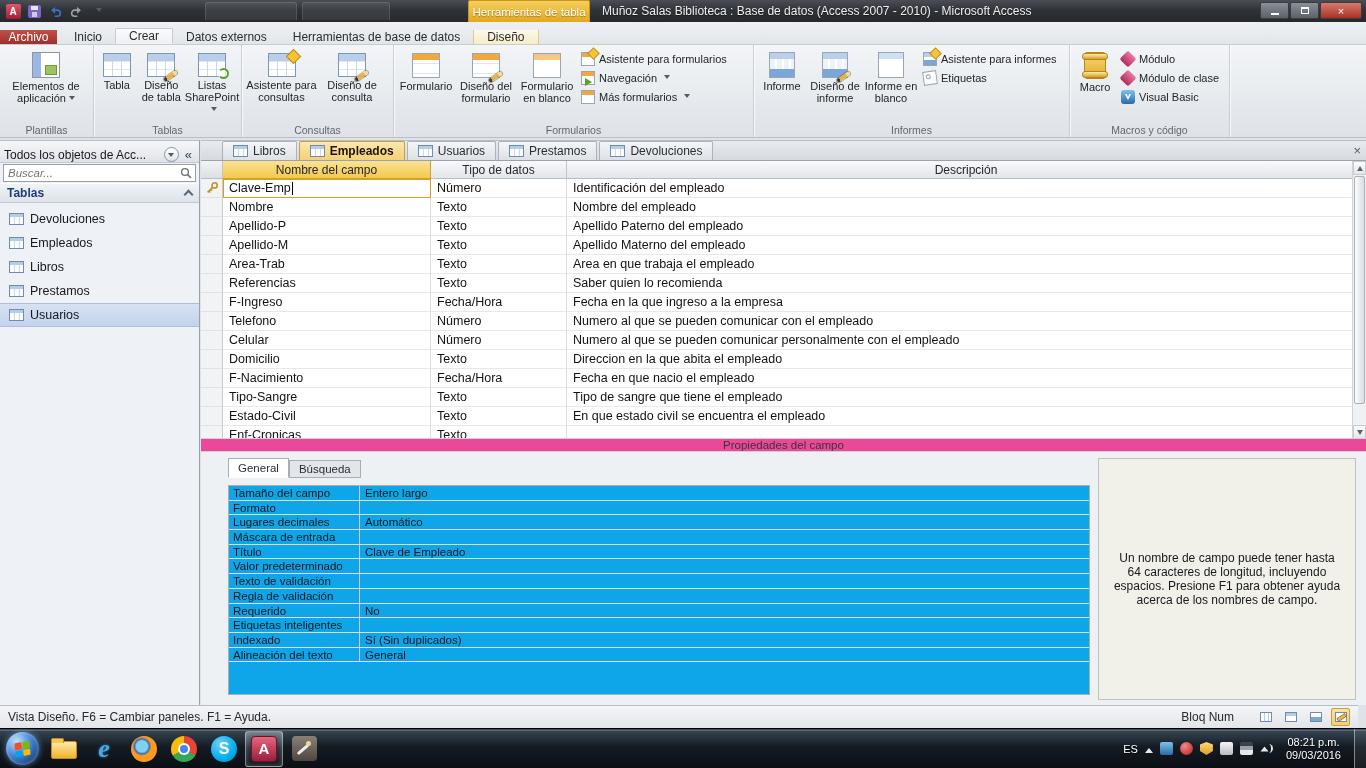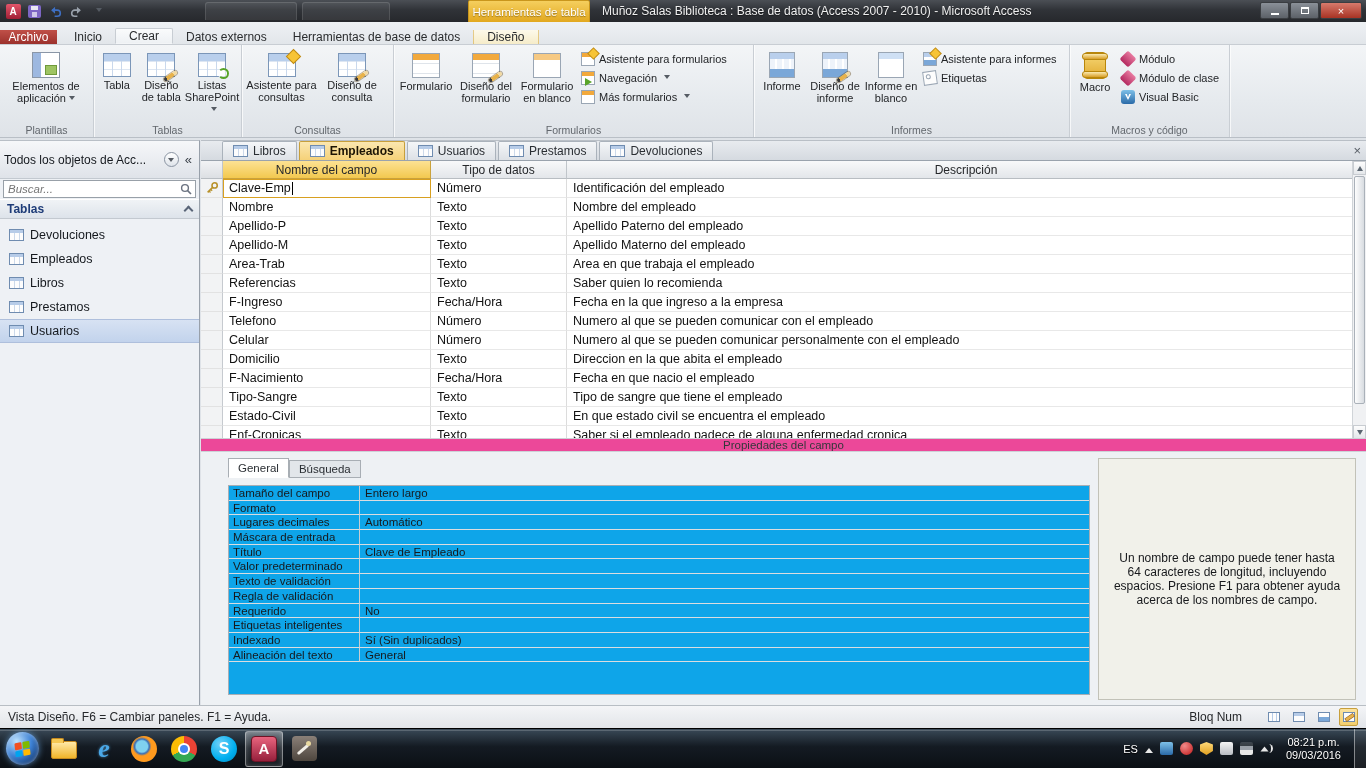--- a/index.html
+++ b/index.html
@@ -66,21 +66,21 @@
 .s-tag{transform:rotate(-8deg);background:#fdfdfd}
 .s-tag::after{content:"";position:absolute;left:2px;top:2px;width:3px;height:3px;border-radius:50%;border:1px solid #9aa6b4}
 .s-mod{border:none;background:none}
 .s-mod::before{content:"";position:absolute;inset:1px;background:linear-gradient(#e87aa0,#b42a60);transform:rotate(45deg);border-radius:2px}
 .s-vb{border:none;background:none}
 .s-vb::before{content:"";position:absolute;inset:0;background:linear-gradient(#7ec0e8,#2a6aa8);border-radius:3px}
 .s-vb::after{content:"";position:absolute;left:4px;top:4px;width:6px;height:6px;background:#fff;clip-path:polygon(0 0,50% 100%,100% 0,70% 0,50% 55%,30% 0)}
 
 
 .navpane{position:absolute;left:0;top:140px;width:200px;bottom:63px;background:#eef1f5;border-right:1px solid #98a0aa;border-top:1px solid #b9bfc6}
-.navhead{height:38px;background:linear-gradient(#f6f7f9,#dfe3e9);border-bottom:1px solid #c3c9d0;display:flex;align-items:center;padding:0 4px;gap:3px}
+.navhead{height:22px;background:linear-gradient(#f6f7f9,#dfe3e9);border-bottom:1px solid #c3c9d0;display:flex;align-items:flex-end;padding:0 4px;gap:3px}
 .navtitle{flex:1;font-size:12px;color:#15191e;white-space:nowrap;overflow:hidden}
 .navdrop{width:15px;height:15px;border:1px solid #8a94a2;border-radius:50%;background:linear-gradient(#fff,#dfe4ea);display:flex;align-items:center;justify-content:center}
 .navcol{font-size:13px;color:#3a4048;padding:0 3px}
 .navsearch{height:20px;padding:1px 3px;position:relative}
 .searchbox{width:100%;height:18px;border:1px solid #98a0a8;font-family:"Liberation Sans",sans-serif;font-size:11.5px;font-style:italic;color:#555;padding:0 18px 0 4px;outline:none;background:#fff}
 .mag{position:absolute;right:7px;top:4px}
 .navgroup{height:20px;background:linear-gradient(#f0f3f6,#dde3ea);border-top:1px solid #fff;border-bottom:1px solid #c3c9d0;display:flex;align-items:center;justify-content:space-between;padding:0 7px}
 .navgrouplabel{font-weight:bold;font-size:12px;color:#1e3c78}
 .chevup{width:7px;height:7px;border-left:2px solid #5a6578;border-top:2px solid #5a6578;transform:rotate(45deg);margin-top:3px}
 .navitems{padding-top:4px}
@@ -125,21 +125,21 @@
 .ptab{height:18px;padding:0 9px;font-size:11.5px;display:flex;align-items:center;border:1px solid #a8aeb4;background:#e2e6ea;color:#2a2e33}
 .ptab.active{background:#fff;height:20px;border-bottom-color:#fff;z-index:2;position:relative}
 .pgrid{position:absolute;left:27px;top:32px;width:862px;height:210px;background:#0ea5e9;border:1px solid #a8aeb4}
 .prow{display:flex;height:14.7px}
 .plabel{width:131px;border-right:1px solid #c8ccd0;border-bottom:1px solid #dadde0;font-size:11.5px;padding:1px 0 0 4px;color:#17191c;white-space:nowrap}
 .pvalue{flex:1;border-bottom:1px solid #dadde0;font-size:11.5px;padding:1px 0 0 5px;color:#17191c;white-space:nowrap}
 .phelp{position:absolute;left:897px;top:5px;width:258px;height:242px;background:#f1f1ea;border:1px solid #c2c2b8;display:flex;align-items:center;justify-content:center}
 .phelptext{width:232px;text-align:center;font-size:12px;line-height:14px;color:#17191c}
 
 
-.statusbar{position:absolute;left:0;right:0;bottom:40px;height:23px;background:linear-gradient(#f4f5f7,#e2e5e9);border-top:1px solid #b8bec4;display:flex;align-items:center;padding:0 8px;font-size:12px;color:#26282b}
+.statusbar{position:absolute;left:0;right:8px;bottom:40px;height:23px;background:linear-gradient(#f4f5f7,#e2e5e9);border-top:1px solid #b8bec4;display:flex;align-items:center;padding:0 8px;font-size:12px;color:#26282b}
 .sbleft{flex:1;white-space:nowrap}
 .sbright{display:flex;align-items:center;gap:6px}
 .numlock{margin-right:16px}
 .vbtn{width:19px;height:18px;border:1px solid transparent;border-radius:2px;display:flex;align-items:center;justify-content:center}
 .vbtn.active{background:linear-gradient(#fbe3a0,#f3cf6e);border-color:#c79f3c}
 .vico{width:12px;height:10px;border:1px solid #6f8cb0;background:repeating-linear-gradient(to right,rgba(0,0,0,0) 0 3px,#b7cce8 3px 4px),#fdfdfd}
 .vico.v2{background:linear-gradient(#b7cce8 0 3px,rgba(0,0,0,0) 3px),#fdfdfd}
 .vico.v3{background:linear-gradient(0deg,#7aa7d8 0 4px,rgba(0,0,0,0) 4px),#fdfdfd}
 .vico.v4{background:#fdfdfd;position:relative}
 .vico.v4::after{content:"";position:absolute;left:1px;top:3px;width:9px;height:2.5px;background:#e8b24a;transform:rotate(-35deg);box-shadow:0 0 0 .5px #8a5a20}
@@ -542,21 +542,20 @@
       <div class="grow">
         <div class="rsel"></div>
         <div class="cell cf">Estado-Civil</div>
         <div class="cell ct">Texto</div>
         <div class="cell cd">En que estado civil se encuentra el empleado</div>
       </div>
       <div class="grow">
         <div class="rsel"></div>
         <div class="cell cf">Enf-Cronicas</div>
         <div class="cell ct">Texto</div>
-        <div class="cell cd">Saber si el empleado padece de alguna enfermedad cronica</div>
       </div>
 
       <div class="vscroll">
         <div class="sarr up">
             <i></i>
           </div>
         <div class="sthumb"></div>
         <div class="sarr down">
             <i></i>
           </div>

